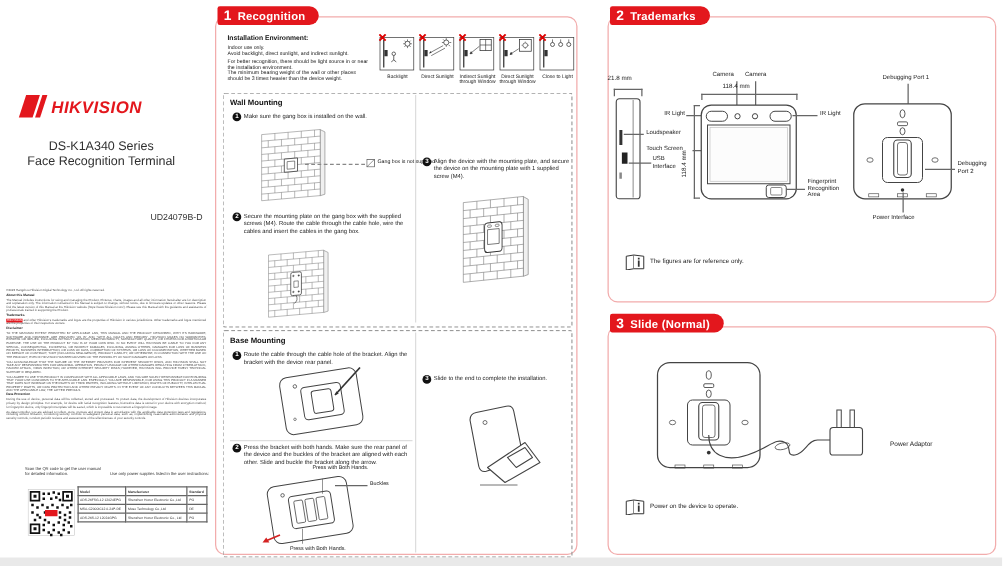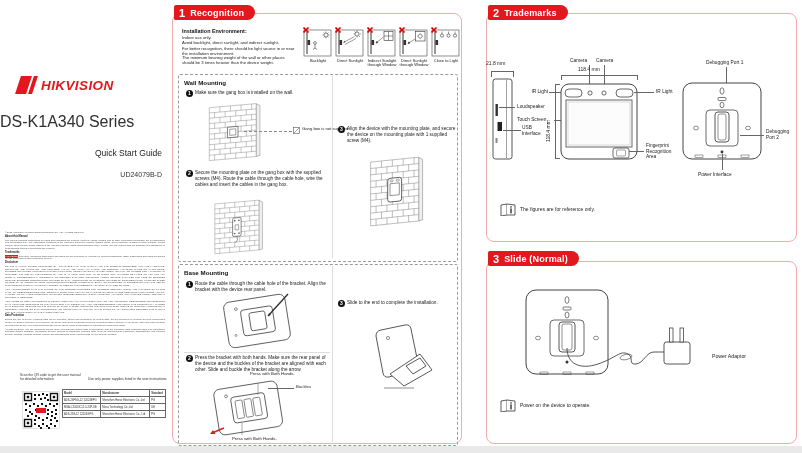--- a/index.html
+++ b/index.html
@@ -23,22 +23,22 @@
   .steptext{display:inline-block;vertical-align:top;max-width:92%;}
   .subhead{position:absolute;font-size:6.2px;font-weight:bold;color:#111;}
   .lbl{position:absolute;font-size:4.6px;line-height:1.15;color:#222;}
   .ln{position:absolute;background:#666;}
   .lnd{position:absolute;border-top:1px dashed #888;height:0;}
   
   .logo{position:absolute;left:18px;top:75px;height:20px;display:flex;align-items:center;}
   .logobar1{width:11px;height:18px;background:#e3171d;transform:skewX(-18deg);margin-right:2px;}
   .logobar2{width:4px;height:18px;background:#e3171d;transform:skewX(-18deg);margin-right:6px;}
   .logotext{font-size:13.5px;font-weight:bold;font-style:italic;color:#e3171d;letter-spacing:.4px;}
-  .titleblk{position:absolute;left:0;top:112px;width:162px;text-align:left;
-            font-size:16px;line-height:1.2;color:#303030;}
+  .titleblk{position:absolute;left:0;top:112px;width:162px;text-align:center;
+            font-size:10px;line-height:1.2;color:#303030;}
   .guide{position:absolute;left:0;top:148px;width:162px;text-align:right;font-size:8.5px;color:#222;}
   .doccode{position:absolute;left:0;top:171px;width:162px;text-align:right;font-size:7px;color:#333;}
   .legal{position:absolute;left:5px;top:232px;width:160px;font-size:2.4px;line-height:1.14;
          color:#4a4a4a;text-align:justify;}
   .legal p{margin:0 0 1px 0;}
   .legal .lh{font-weight:bold;font-size:2.6px;color:#222;}
   .redhl{background:#e3171d;color:#fff;padding:0 .5px;}
   .qrcap{position:absolute;left:20px;top:373px;width:64px;font-size:3.3px;line-height:1.25;color:#333;}
   .psunote{position:absolute;left:88px;top:377px;width:80px;font-size:3.3px;color:#333;}
   table.psu{position:absolute;left:62px;top:389px;width:104px;border-collapse:collapse;
@@ -59,22 +59,22 @@
 
 <div class="page">
 
   <div class="logo">
     <span class="logobar1"></span>
     <span class="logobar2"></span>
     <span class="logotext">HIKVISION</span>
   </div>
   <div class="titleblk">
     <div>DS-K1A340 Series</div>
-  </div>
-  <div class="guide">Quick Start Guide</div>
+    <div>Face Recognition Terminal</div>
+  </div>
   <div class="doccode">UD24079B-D</div>
 
   <div class="legal">
     <p>©2023 Hangzhou Hikvision Digital Technology Co., Ltd. All rights reserved.</p>
     <p class="lh">About this Manual</p>
     <p>The Manual includes instructions for using and managing the Product. Pictures, charts, images and all other information hereinafter are for description and explanation only. The information contained in the Manual is subject to change, without notice, due to firmware updates or other reasons. Please find the latest version of this Manual at the Hikvision website (https://www.hikvision.com/). Please use this Manual with the guidance and assistance of professionals trained in supporting the Product.</p>
     <p class="lh">Trademarks</p>
     <p><span class="redhl">HIKVISION</span><span> and other Hikvision's trademarks and logos are the properties of Hikvision in various jurisdictions. Other trademarks and logos mentioned are the properties of their respective owners.</span></p>
     <p class="lh">Disclaimer</p>
     <p>TO THE MAXIMUM EXTENT PERMITTED BY APPLICABLE LAW, THIS MANUAL AND THE PRODUCT DESCRIBED, WITH ITS HARDWARE, SOFTWARE AND FIRMWARE, ARE PROVIDED "AS IS" AND "WITH ALL FAULTS AND ERRORS". HIKVISION MAKES NO WARRANTIES, EXPRESS OR IMPLIED, INCLUDING WITHOUT LIMITATION, MERCHANTABILITY, SATISFACTORY QUALITY, OR FITNESS FOR A PARTICULAR PURPOSE. THE USE OF THE PRODUCT BY YOU IS AT YOUR OWN RISK. IN NO EVENT WILL HIKVISION BE LIABLE TO YOU FOR ANY SPECIAL, CONSEQUENTIAL, INCIDENTAL, OR INDIRECT DAMAGES, INCLUDING, AMONG OTHERS, DAMAGES FOR LOSS OF BUSINESS PROFITS, BUSINESS INTERRUPTION, OR LOSS OF DATA, CORRUPTION OF SYSTEMS, OR LOSS OF DOCUMENTATION, WHETHER BASED ON BREACH OF CONTRACT, TORT (INCLUDING NEGLIGENCE), PRODUCT LIABILITY, OR OTHERWISE, IN CONNECTION WITH THE USE OF THE PRODUCT, EVEN IF HIKVISION HAS BEEN ADVISED OF THE POSSIBILITY OF SUCH DAMAGES OR LOSS.</p>

